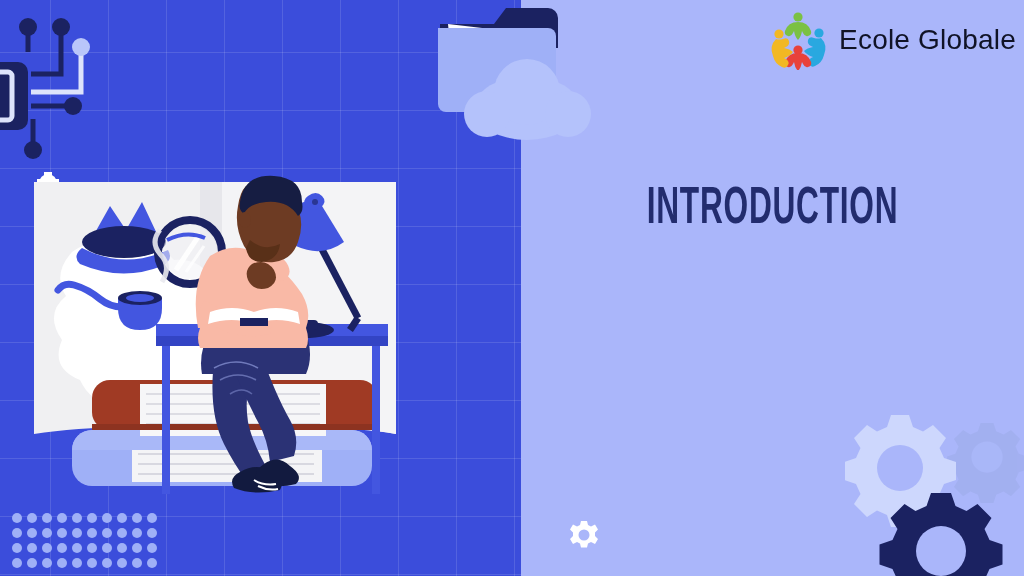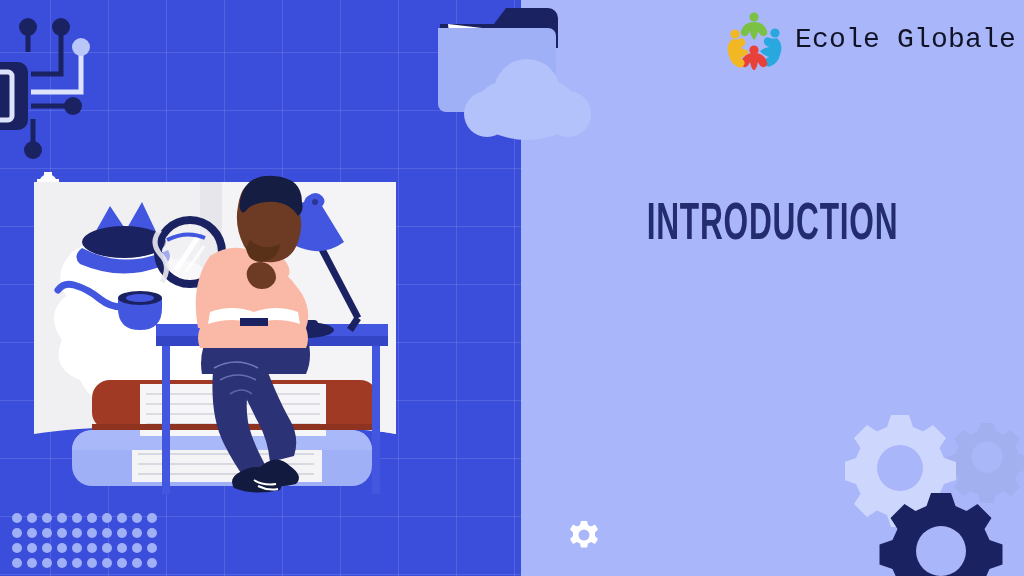--- a/index.html
+++ b/index.html
@@ -47,28 +47,28 @@
 
   
   .gears { position:absolute; left:845px; top:415px; width:182px; height:164px; }
 
   
   .logo { position:absolute; right:8px; top:8px; display:flex; align-items:center; gap:10px; }
   .logo-mark { width:62px; height:62px; flex:0 0 62px; }
   .logo-text { display:flex; flex-direction:column; line-height:1; padding-top:2px; }
   .logo-title {
     font-size:28px; font-weight:400; color:#101326; letter-spacing:.2px;
-    font-family:Liberation Mono, monospace;
+    font-family:Liberation Sans, sans-serif;
   }
   .logo-sub {
     font-size:15.5px; font-weight:400; color:#1b2036; margin-top:4px; letter-spacing:.1px;
   }
 
   
-  .content { position:absolute; left:521px; top:16px; width:503px; height:424px; }
+  .content { position:absolute; left:521px; top:0; width:503px; height:424px; }
   .heading {
     position:absolute; left:0; right:0; top:176px;
     text-align:center;
     font-family:"Liberation Sans Narrow","Liberation Sans", sans-serif;
     font-weight:700;
     font-size:44px;
     letter-spacing:1px;
     color:#222c6e;
     transform:scaleX(.72) scaleY(1.18);
     transform-origin:center top;

